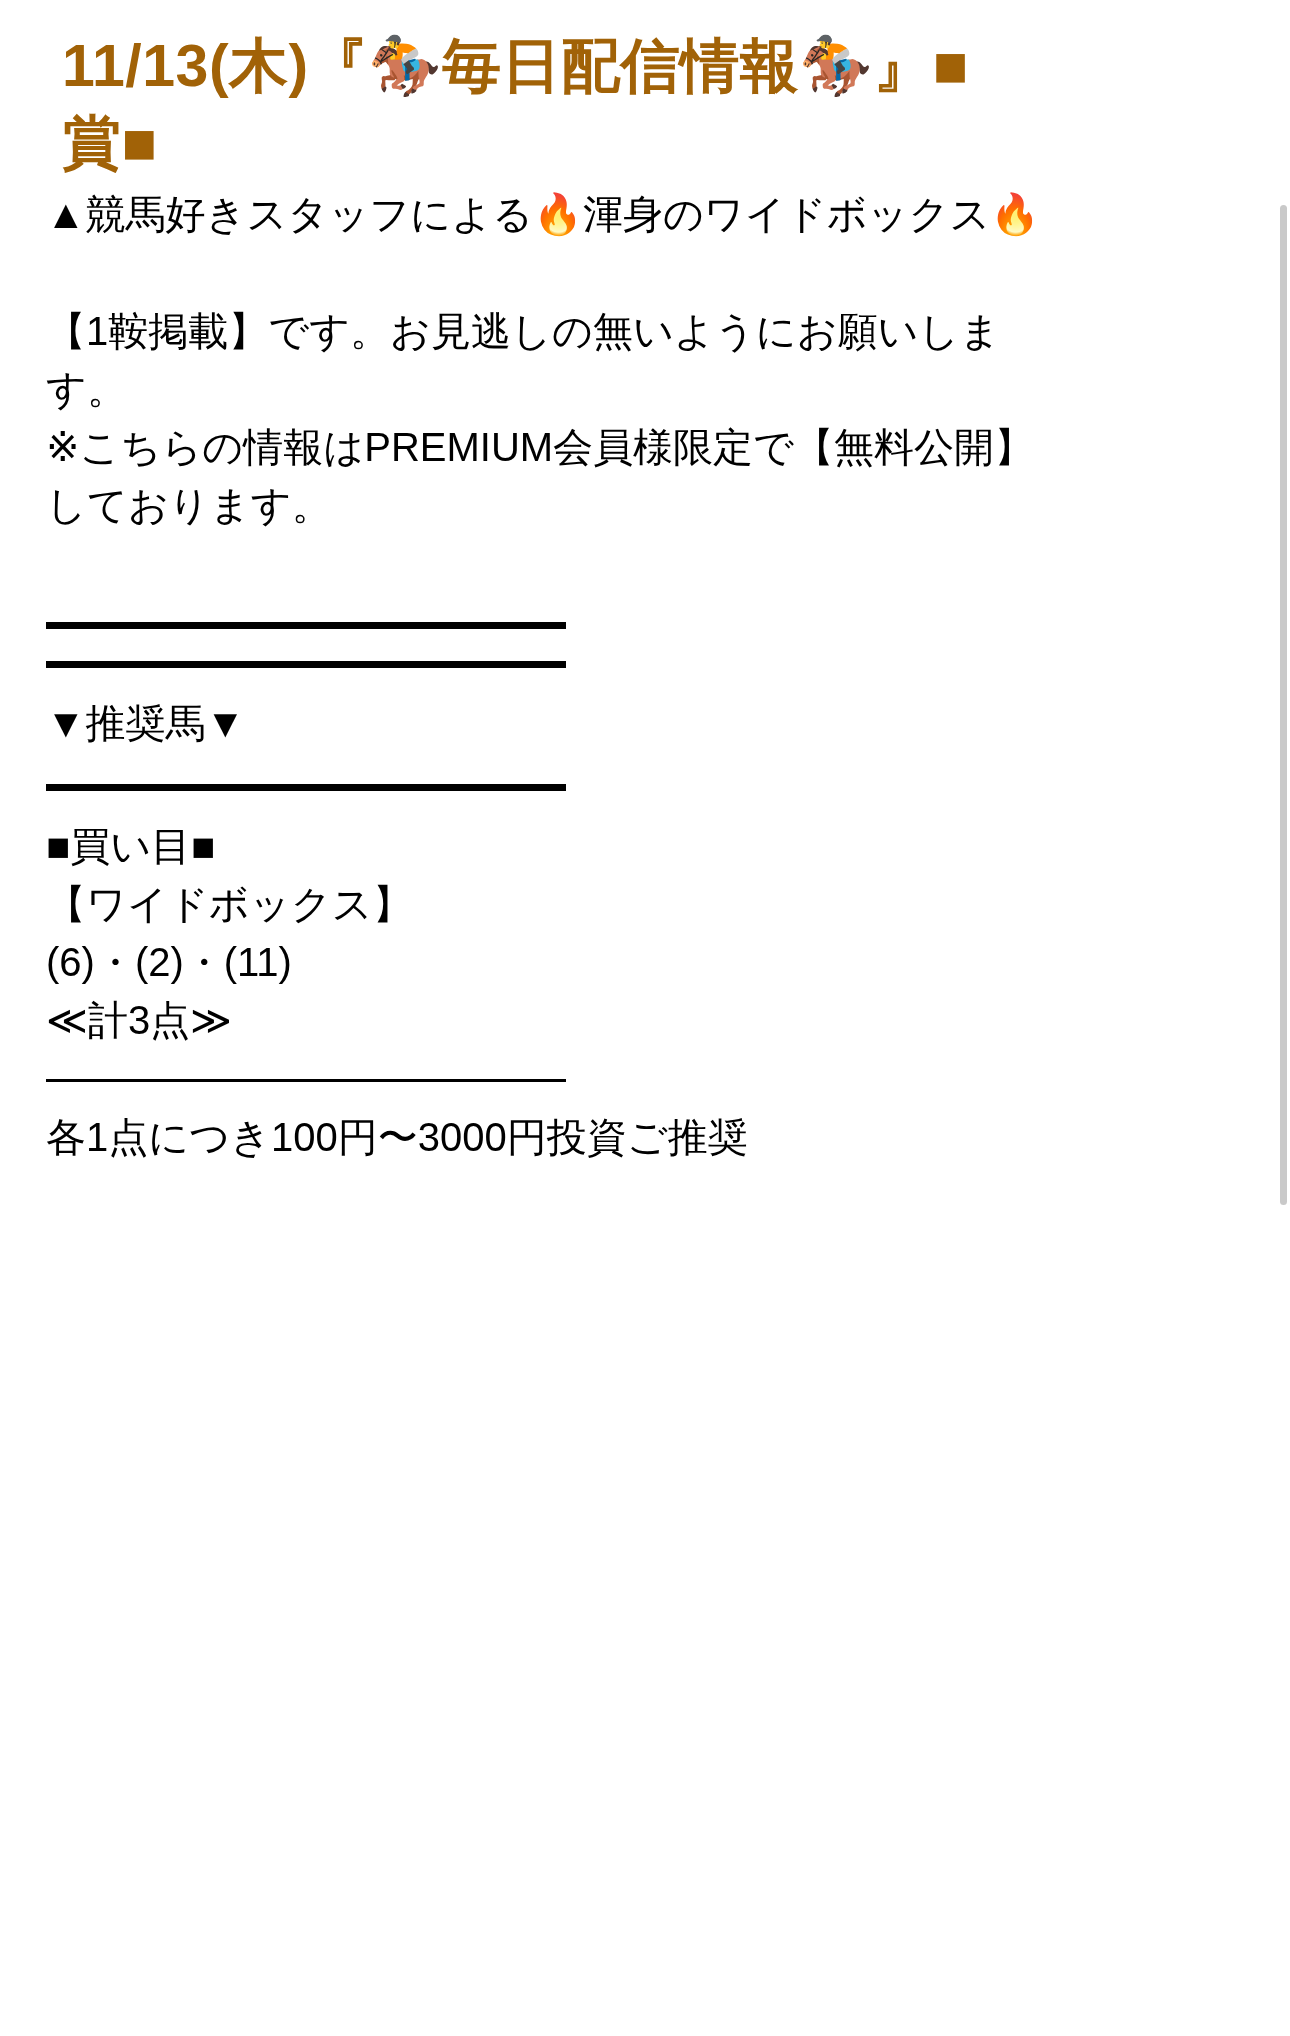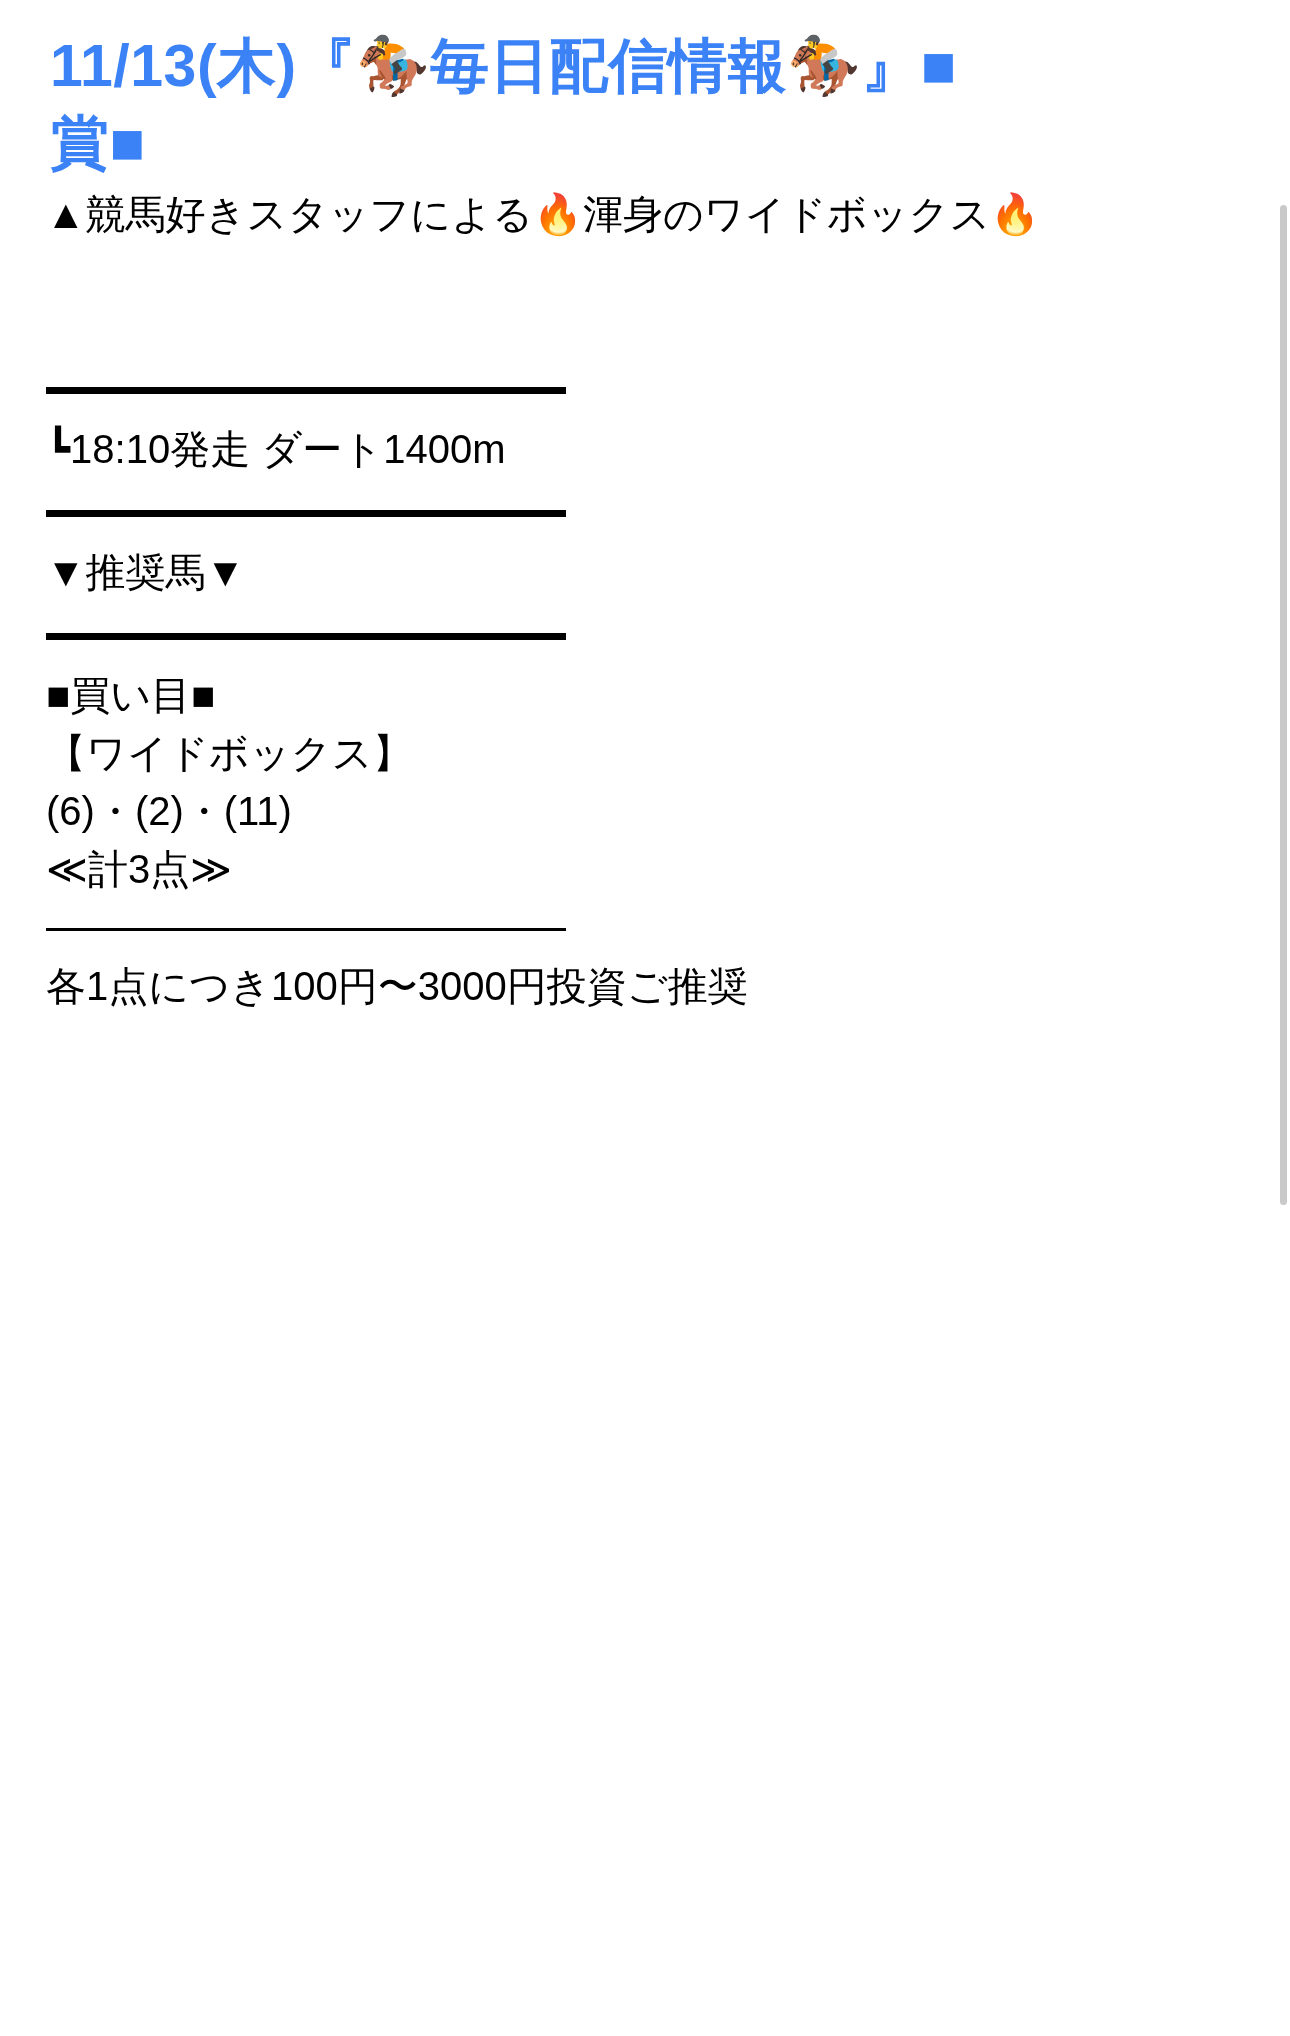--- a/index.html
+++ b/index.html
@@ -17,26 +17,26 @@
   }
 
   .page {
     padding: 28px 46px 0 46px;
     box-sizing: border-box;
     width: 1290px;
   }
 
   
   .title {
-    color: #3b82f6;
+    color: #a16207;
     font-weight: bold;
     font-size: 59px;
     line-height: 1.30;
     letter-spacing: 0.5px;
-    margin: 0 0 4px 4px;
+    margin: 0 0 4px 16px;
     word-break: break-all;
   }
   .title .emoji {
     font-family: "DejaVu Sans", sans-serif;
     font-weight: normal;
   }
 
   
   .body-line {
     font-size: 40px;
@@ -96,27 +96,32 @@
     <span>11/13(木)『</span><span class="emoji">🏇</span><span>毎日配信情報</span><span class="emoji">🏇</span><span>』■</span>
     <div>賞■</div>
   </h1>
 
   <div class="block">
     <p class="body-line"><span>▲競馬好きスタッフによる</span><span class="emoji">🔥</span><span>渾身のワイドボックス</span><span class="emoji">🔥</span></p>
   </div>
 
   <div class="spacer-lg"></div>
 
+  <div class="block">
+    <p class="body-line">【1鞍掲載】です。お見逃しの無いようにお願いしま</p>
+    <p class="body-line">す。</p>
+    <p class="body-line">※こちらの情報はPREMIUM会員様限定で【無料公開】</p>
+    <p class="body-line">しております。</p>
+  </div>
 
   <div class="spacer-lg"></div>
 
   <hr class="rule-thick">
 
   <div class="block">
-    <p class="body-line">┗18:10発走 ダート1400m</p>
   </div>
 
   <hr class="rule-thick">
 
   <div class="block">
     <p class="body-line">▼推奨馬▼</p>
   </div>
 
   <hr class="rule-thick">
 

